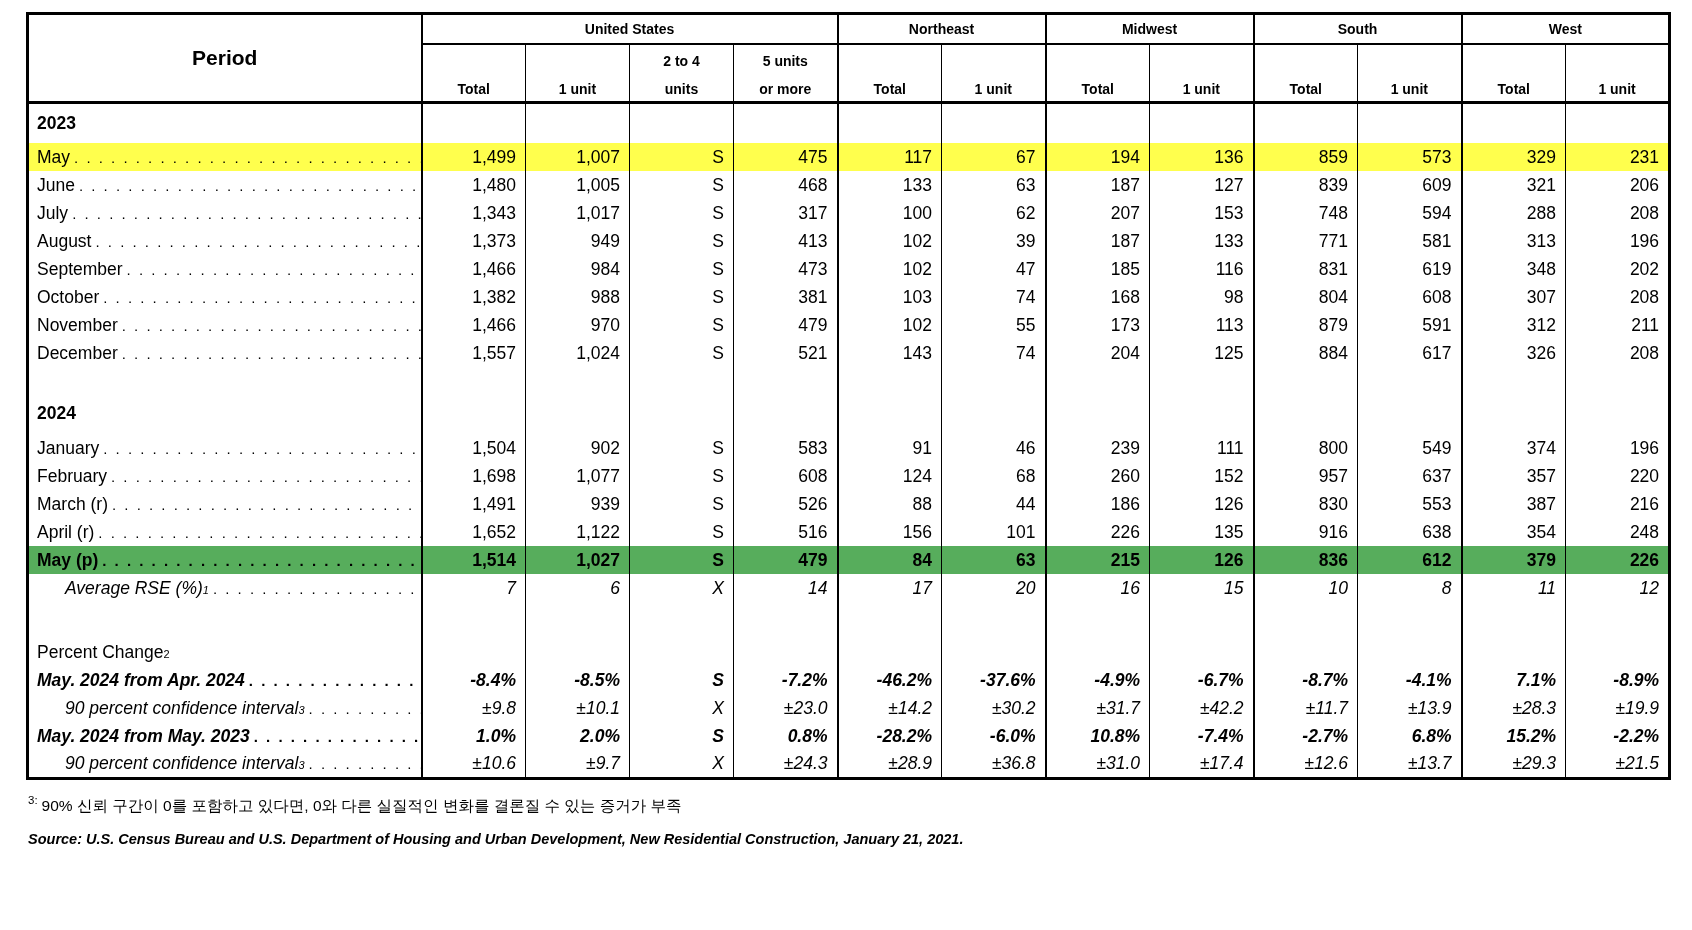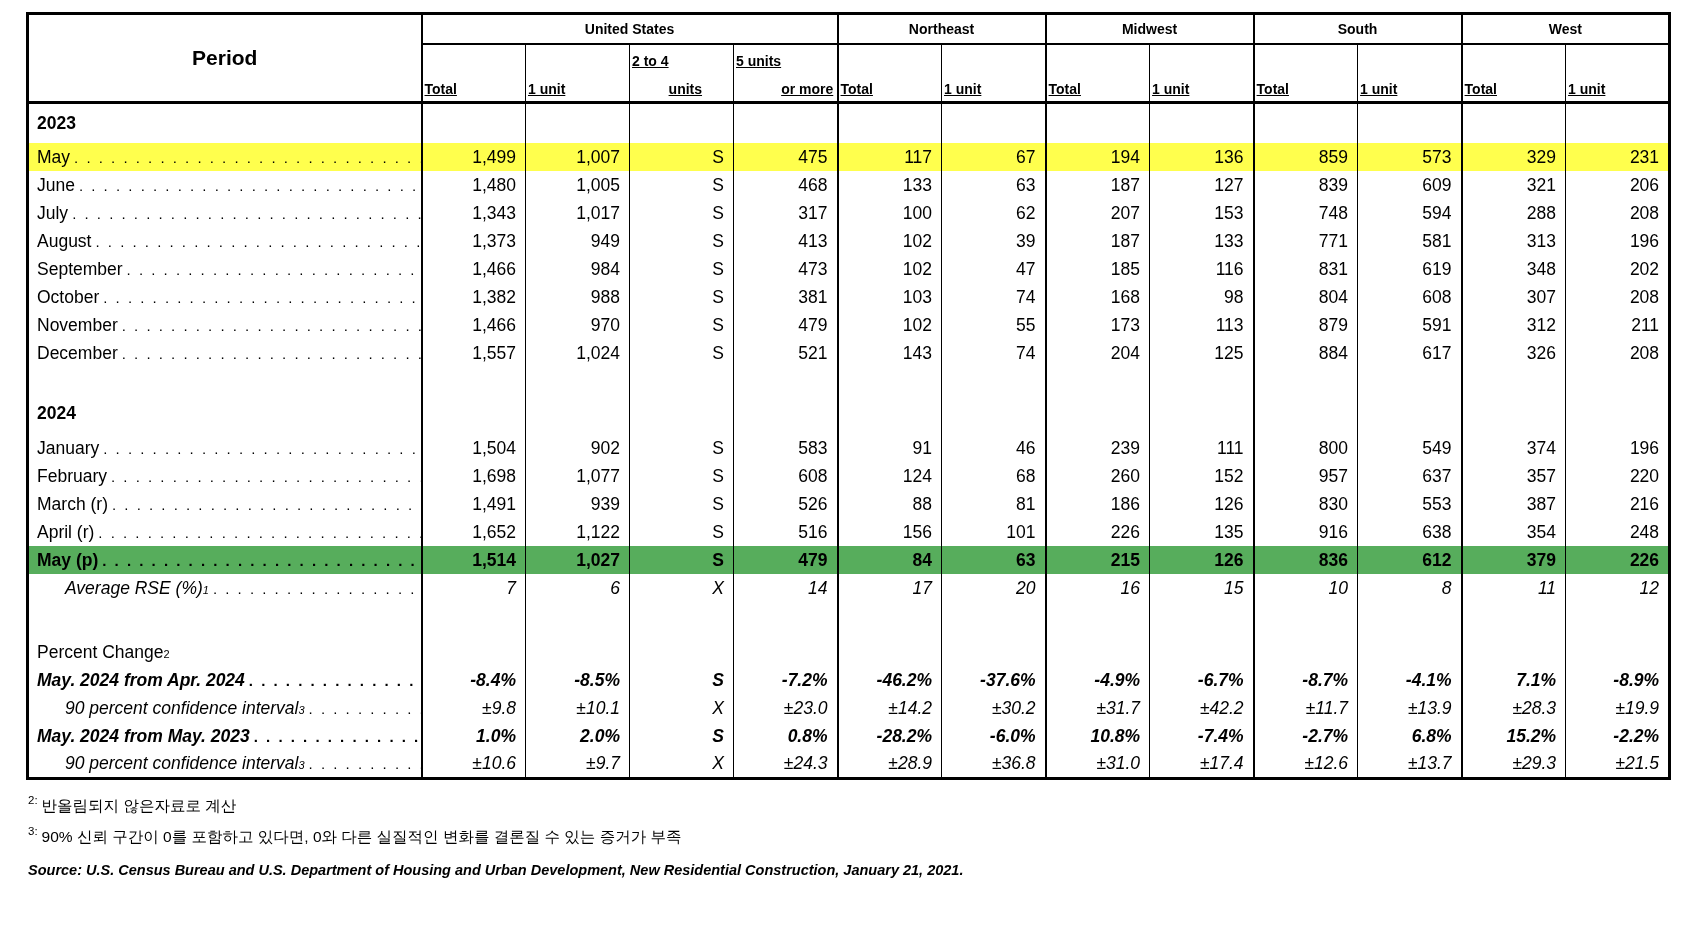--- a/index.html
+++ b/index.html
@@ -19,21 +19,21 @@
   th, td { padding:0; margin:0; }
 
   
   thead { border-bottom:3px solid #000; }
   thead th { font-weight:bold; font-size:14px; text-align:center; }
   tr.group-row { height:30px; }
   tr.group-row th.grp { border-bottom:2.5px solid #000; border-left:2.5px solid #000; }
   th.period-th { border-right:2.5px solid #000; vertical-align:middle; font-size:21px; }
   tr.sub-row th { height:56px; vertical-align:bottom; border-left:1.5px solid #000; }
   tr.sub-row th.gb { border-left:2.5px solid #000; }
-  .two { display:flex; flex-direction:row; justify-content:flex-start; height:50px; padding:2px 2px 4px 2px; box-sizing:border-box;text-decoration:underline; }
+  .two { display:flex; flex-direction:column; justify-content:center; height:50px; padding:2px 2px 4px 2px; box-sizing:border-box; }
   .two .t { min-height:20px; } .two .b { margin-top:auto; }
 
   
   tbody tr { height:28px; }
   tbody tr.year-row { height:41px; }
   tbody td { border-left:1.5px solid #000; font-size:17.5px; vertical-align:middle; }
   tbody td.gb { border-left:2.5px solid #000; }
   tbody td:first-child { border-left:none; }
   td.num { text-align:right; padding-right:9px; white-space:nowrap; }
   td.period { overflow:hidden; }
@@ -425,21 +425,21 @@
             <div class="pwrap">
               <span class="plabel">March (r)</span>
               <span class="leader"></span>
             </div>
           </td>
           <td class="num gb">1,491</td>
           <td class="num">939</td>
           <td class="num">S</td>
           <td class="num">526</td>
           <td class="num gb">88</td>
-          <td class="num">81</td>
+          <td class="num">44</td>
           <td class="num gb">186</td>
           <td class="num">126</td>
           <td class="num gb">830</td>
           <td class="num">553</td>
           <td class="num gb">387</td>
           <td class="num">216</td>
         </tr>
         <tr class="">
           <td class="period">
             <div class="pwrap">
@@ -619,18 +619,17 @@
           <td class="num">±17.4</td>
           <td class="num gb">±12.6</td>
           <td class="num">±13.7</td>
           <td class="num gb">±29.3</td>
           <td class="num">±21.5</td>
         </tr>
       </tbody>
   </table>
 
   <div class="footnotes">
-    <div class="footnote"><sup>2:</sup><span>반올림되지 않은자료로 계산</span></div>
     <div class="footnote"><sup>3:</sup><span>90% 신뢰 구간이 0를 포함하고 있다면, 0와 다른 실질적인 변화를 결론질 수 있는 증거가 부족</span></div>
     <div class="source">Source: U.S. Census Bureau and U.S. Department of Housing and Urban Development, New Residential Construction, January 21, 2021.</div>
   </div>
 
 </div>
 
 </body></html>

